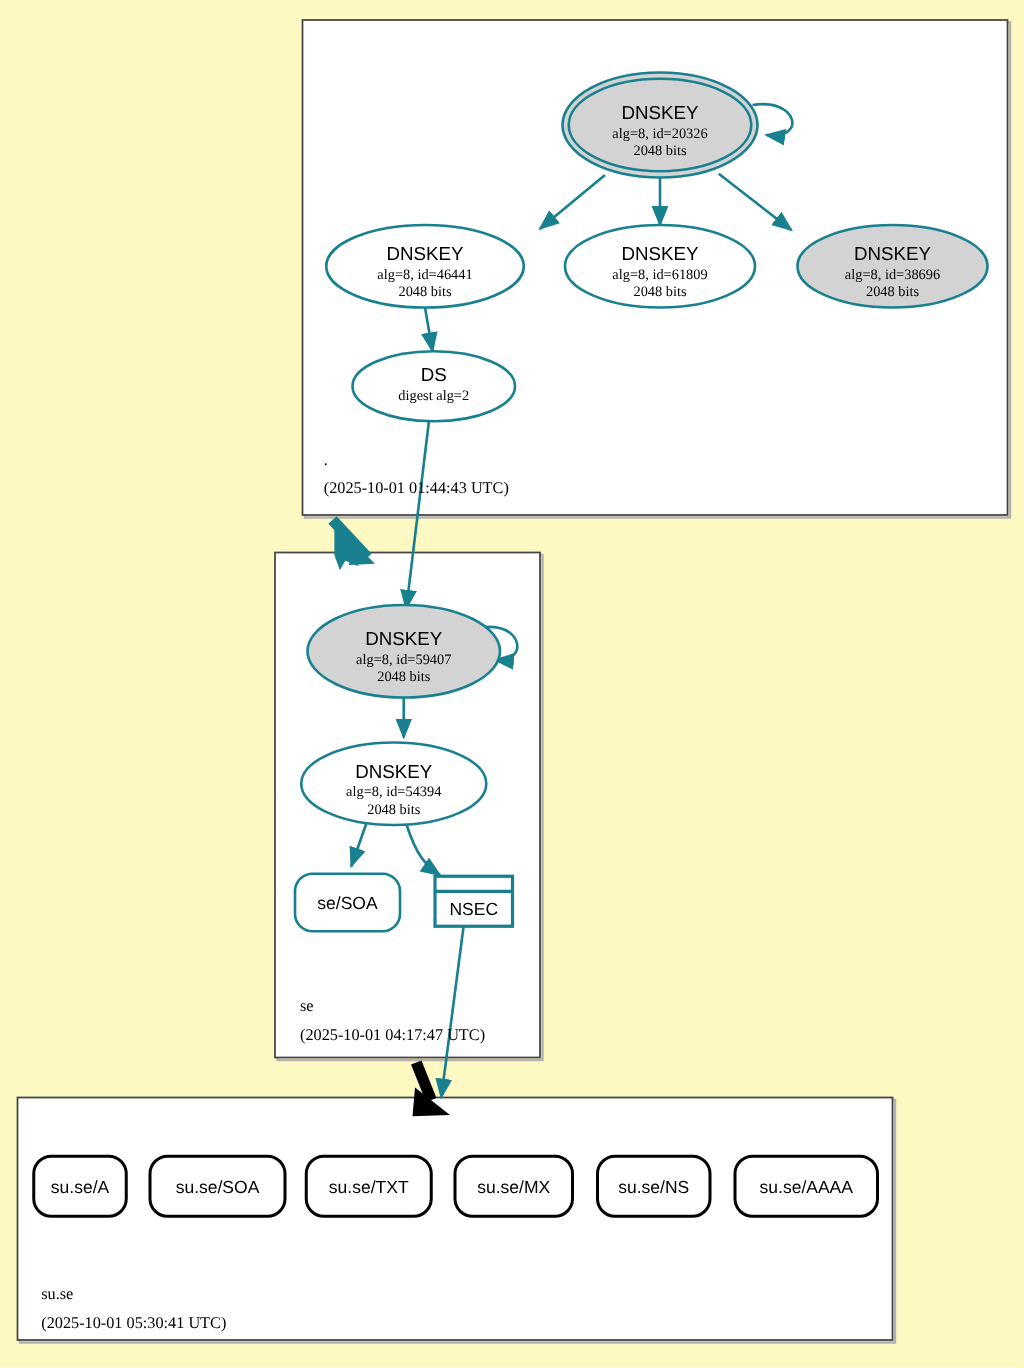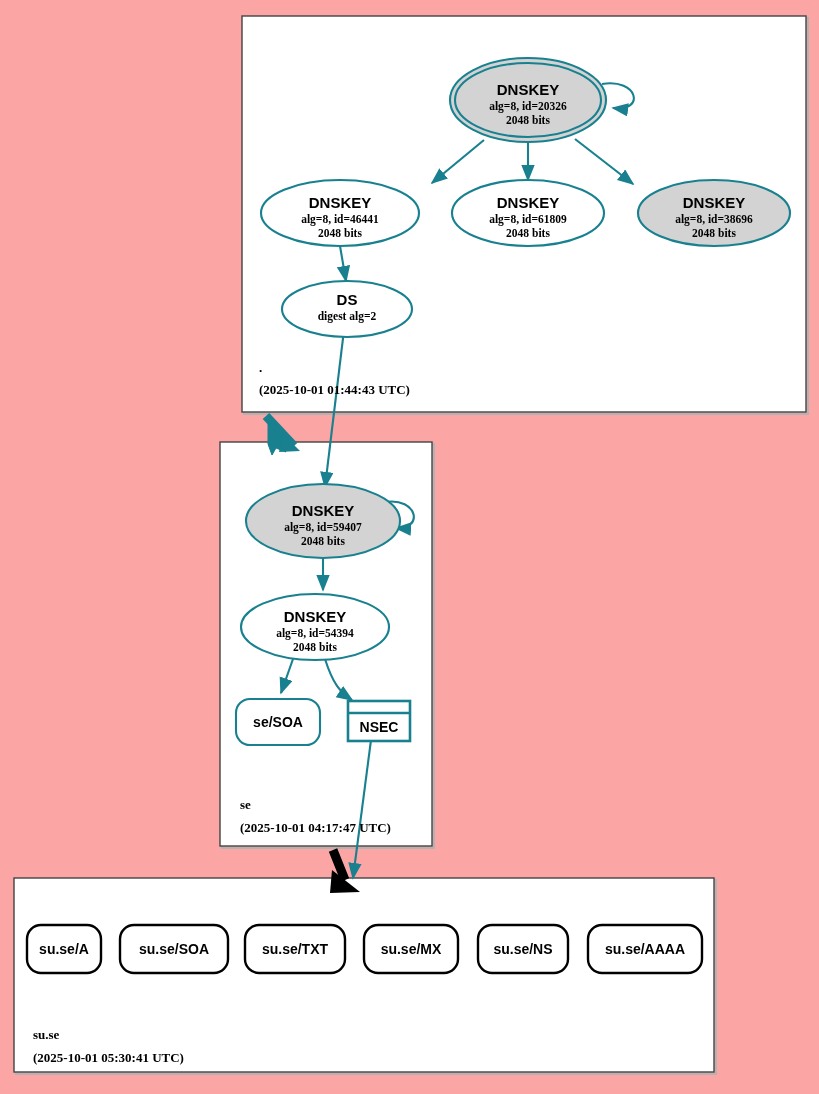--- a/index.html
+++ b/index.html
@@ -1,17 +1,17 @@
 <!DOCTYPE html>
 <html><head>
 <meta charset="utf-8">
 <style>
   html,body{margin:0;padding:0;background:#ffffff;}
   body{width:819px;height:1094px;font-family:"Liberation Sans",sans-serif;}
-  #stage{position:relative;width:819px;height:1094px;overflow:hidden;background:#fca5a5;font-weight:bold;}
+  #stage{position:relative;width:819px;height:1094px;overflow:hidden;background:#fef9c3;}
   svg#graph{position:absolute;left:0;top:0;width:819px;height:1094px;}
   .zone-label{font-family:"Liberation Serif",serif;font-size:13px;fill:#000;}
   .zone-time{font-family:"Liberation Serif",serif;font-size:13px;fill:#000;}
   .node-title{font-family:"Liberation Sans",sans-serif;font-size:15px;fill:#000;text-anchor:middle;}
   .node-sub{font-family:"Liberation Serif",serif;font-size:11.5px;fill:#000;text-anchor:middle;}
   .rr-label{font-family:"Liberation Sans",sans-serif;font-size:14px;fill:#000;text-anchor:middle;}
 </style>
 </head>
 <body>
 

